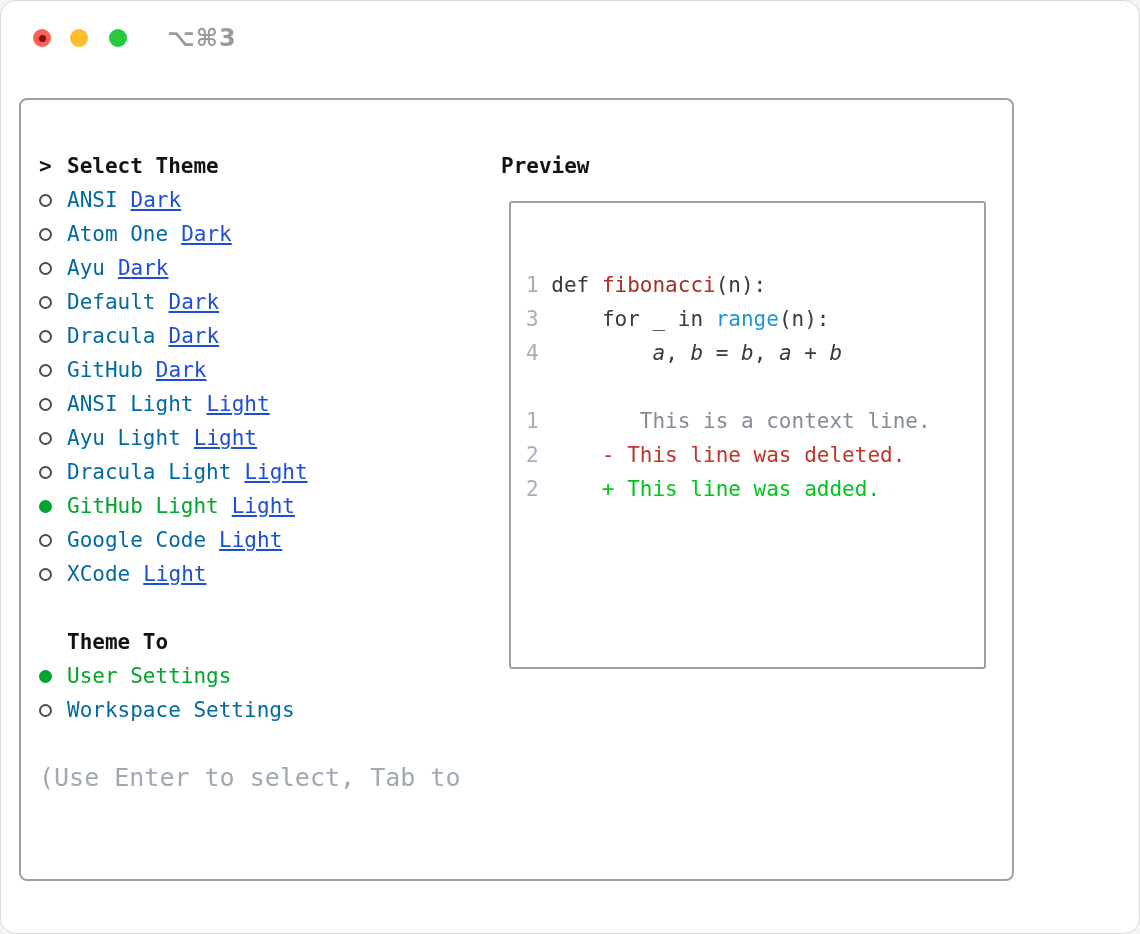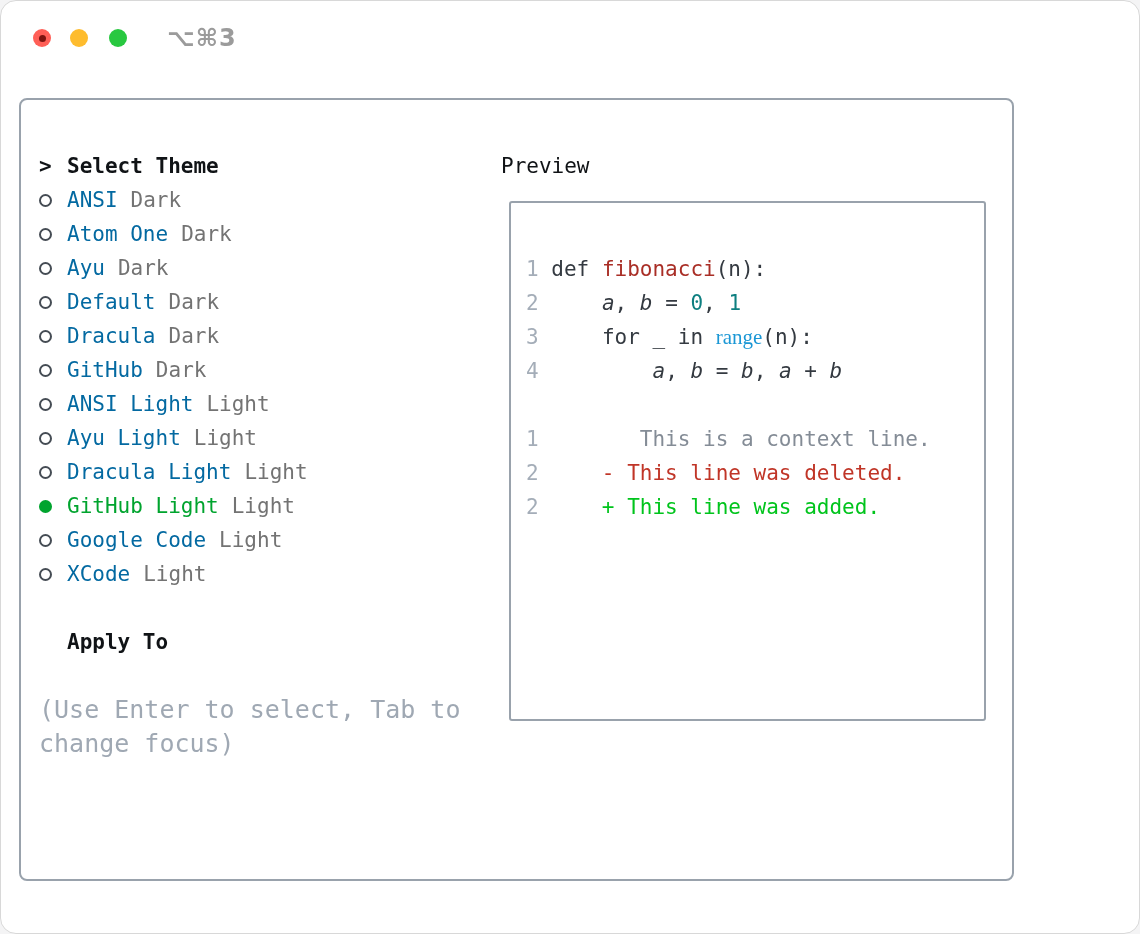--- a/index.html
+++ b/index.html
@@ -27,37 +27,37 @@
   }
   .left-col{position:absolute;left:18px;top:49px;}
   .row{height:34px;display:flex;align-items:center;font-size:21px;white-space:pre;}
   .bullet{width:28px;display:flex;align-items:center;flex:none;}
   .circle{width:13px;height:13px;box-sizing:border-box;border:2px solid #454c54;border-radius:50%;}
   .circle.sel{background:var(--selected-green,#00a42e);border-color:var(--selected-green,#00a42e);}
   .prompt{font-weight:bold;color:#101316;}
   .heading{font-weight:bold;color:#101316;}
   .name{color:#0369a1;}
   .name.sel{color:var(--selected-green,#00a42e);}
-  .tag{color:#737373;margin-left:13px;}
+  .tag{color:#1d4ed8;margin-left:13px;text-decoration:underline;}
   .footer-line{height:34px;line-height:34px;font-size:25px;color:#9fa8b3;white-space:pre;}
   
   .preview-heading{
     position:absolute;left:480px;top:49px;height:34px;line-height:34px;
-    font-size:21px;font-weight:normal;color:#101316;
+    font-size:21px;font-weight:bold;color:#101316;
   }
   .preview-box{
-    position:absolute;left:488px;top:101px;width:477px;height:520px;box-sizing:border-box;
+    position:absolute;left:488px;top:101px;width:477px;height:468px;box-sizing:border-box;
     border:2px solid var(--panel-border,#99a2ac);border-radius:3px;
-    padding:49px 0 0 15px;overflow:hidden;background:#fff;
+    padding:65px 0 0 15px;overflow:hidden;background:#fff;
   }
   .code-line{height:34px;line-height:34px;font-size:21px;white-space:pre;color:var(--code-plain,#343a41);}
   .ln{color:#a4adb8;}
   .seg-plain{color:var(--code-plain,#343a41);}
   .seg-function{color:var(--function-red,#a92e26);}
-  .seg-builtin{color:var(--builtin-blue,#1a97d5);font-family:Liberation Serif, serif;}
+  .seg-builtin{color:var(--builtin-blue,#1a97d5);}
   .seg-number{color:var(--number-teal,#0e7f80);}
   .seg-var{color:var(--code-plain,#343a41);font-style:italic;}
   .diff-context{color:#848c96;}
   .diff-deleted{color:var(--deleted-red,#c03527);text-align:center;}
   .diff-added{color:var(--added-green,#00c41c);}
 </style>
 </head>
 <body>
 
 <div class="window">
@@ -86,32 +86,34 @@
           <div class="row"><span class="bullet"><span class="circle"></span></span><span class="name">GitHub</span><span class="tag">Dark</span></div>
           <div class="row"><span class="bullet"><span class="circle"></span></span><span class="name">ANSI Light</span><span class="tag">Light</span></div>
           <div class="row"><span class="bullet"><span class="circle"></span></span><span class="name">Ayu Light</span><span class="tag">Light</span></div>
           <div class="row"><span class="bullet"><span class="circle"></span></span><span class="name">Dracula Light</span><span class="tag">Light</span></div>
           <div class="row"><span class="bullet"><span class="circle sel"></span></span><span class="name sel">GitHub Light</span><span class="tag">Light</span></div>
           <div class="row"><span class="bullet"><span class="circle"></span></span><span class="name">Google Code</span><span class="tag">Light</span></div>
           <div class="row"><span class="bullet"><span class="circle"></span></span><span class="name">XCode</span><span class="tag">Light</span></div>
         </div>
       <div class="row"></div>
       <div class="row">
-        <span class="bullet"></span><span class="heading">Apply To</span>
+        <span class="bullet"></span><span class="heading">Theme To</span>
       </div>
+      <div id="apply-items">
+          <div class="row"><span class="bullet"><span class="circle sel"></span></span><span class="name sel">User Settings</span></div>
+          <div class="row"><span class="bullet"><span class="circle"></span></span><span class="name">Workspace Settings</span></div>
+        </div>
       <div class="row"></div>
       <div class="footer-line">(Use Enter to select, Tab to</div>
-      <div class="footer-line">change focus)</div>
     </div>
 
     <div class="preview-heading">Preview</div>
     <div class="preview-box">
       <div id="code-lines">
           <div class="code-line"><span class="ln">1</span><span class="seg-plain"> </span><span class="seg-plain">def </span><span class="seg-function">fibonacci</span><span class="seg-plain">(n):</span></div>
-          <div class="code-line"><span class="ln">2</span><span class="seg-plain"> </span><span class="seg-plain">    </span><span class="seg-var">a</span><span class="seg-plain">, </span><span class="seg-var">b</span><span class="seg-plain"> = </span><span class="seg-number">0</span><span class="seg-plain">, </span><span class="seg-number">1</span></div>
           <div class="code-line"><span class="ln">3</span><span class="seg-plain"> </span><span class="seg-plain">    for _ in </span><span class="seg-builtin">range</span><span class="seg-plain">(n):</span></div>
           <div class="code-line"><span class="ln">4</span><span class="seg-plain"> </span><span class="seg-plain">        </span><span class="seg-var">a</span><span class="seg-plain">, </span><span class="seg-var">b</span><span class="seg-plain"> = </span><span class="seg-var">b</span><span class="seg-plain">, </span><span class="seg-var">a</span><span class="seg-plain"> + </span><span class="seg-var">b</span></div>
         </div>
       <div class="code-line"></div>
       <div id="diff-lines">
           <div class="code-line"><span class="ln">1</span><span class="diff-context">        This is a context line.</span></div>
           <div class="code-line"><span class="ln">2</span><span class="diff-deleted">     - This line was deleted.</span></div>
           <div class="code-line"><span class="ln">2</span><span class="diff-added">     + This line was added.</span></div>
         </div>
     </div>

